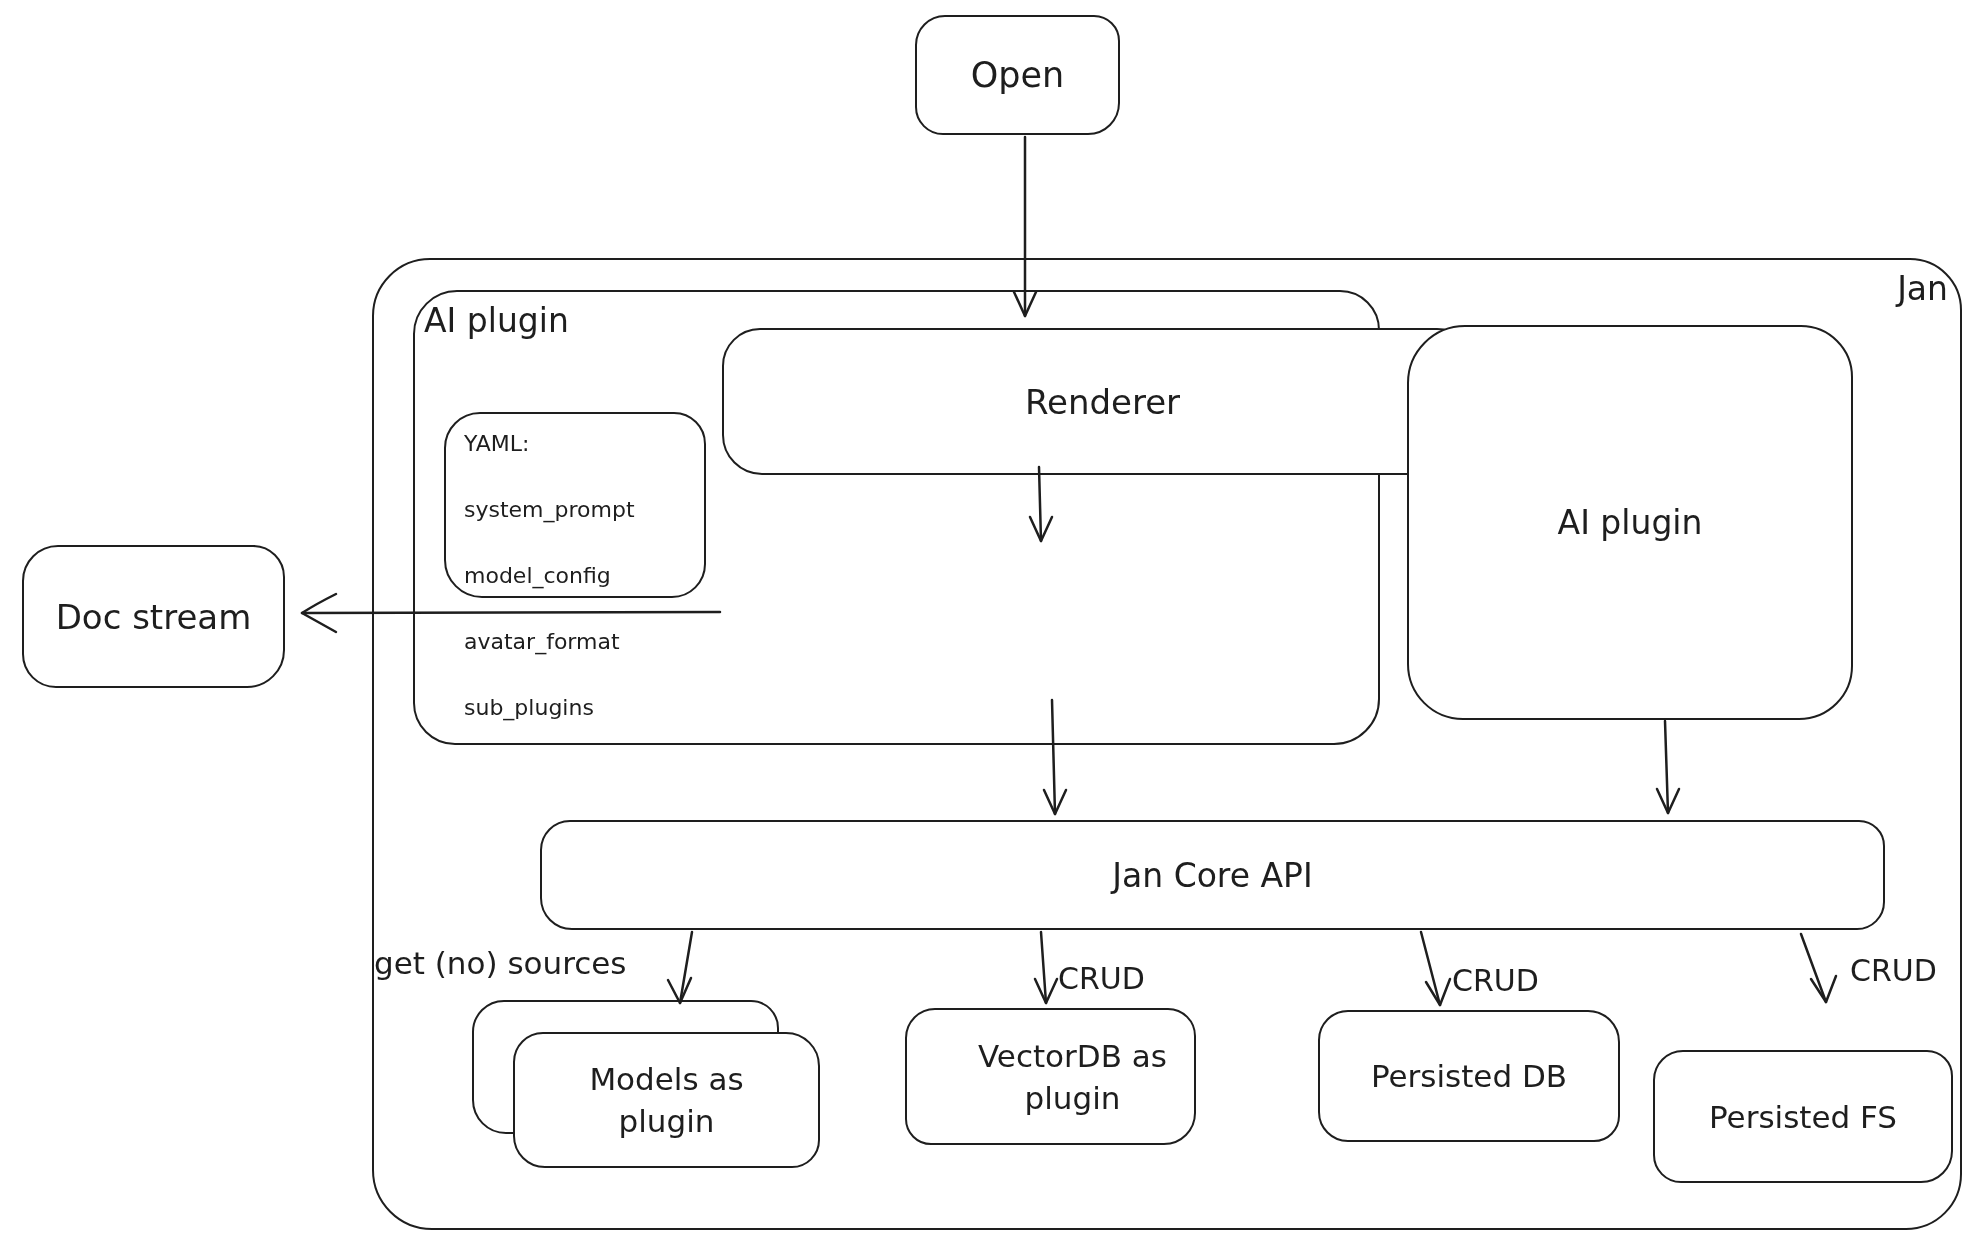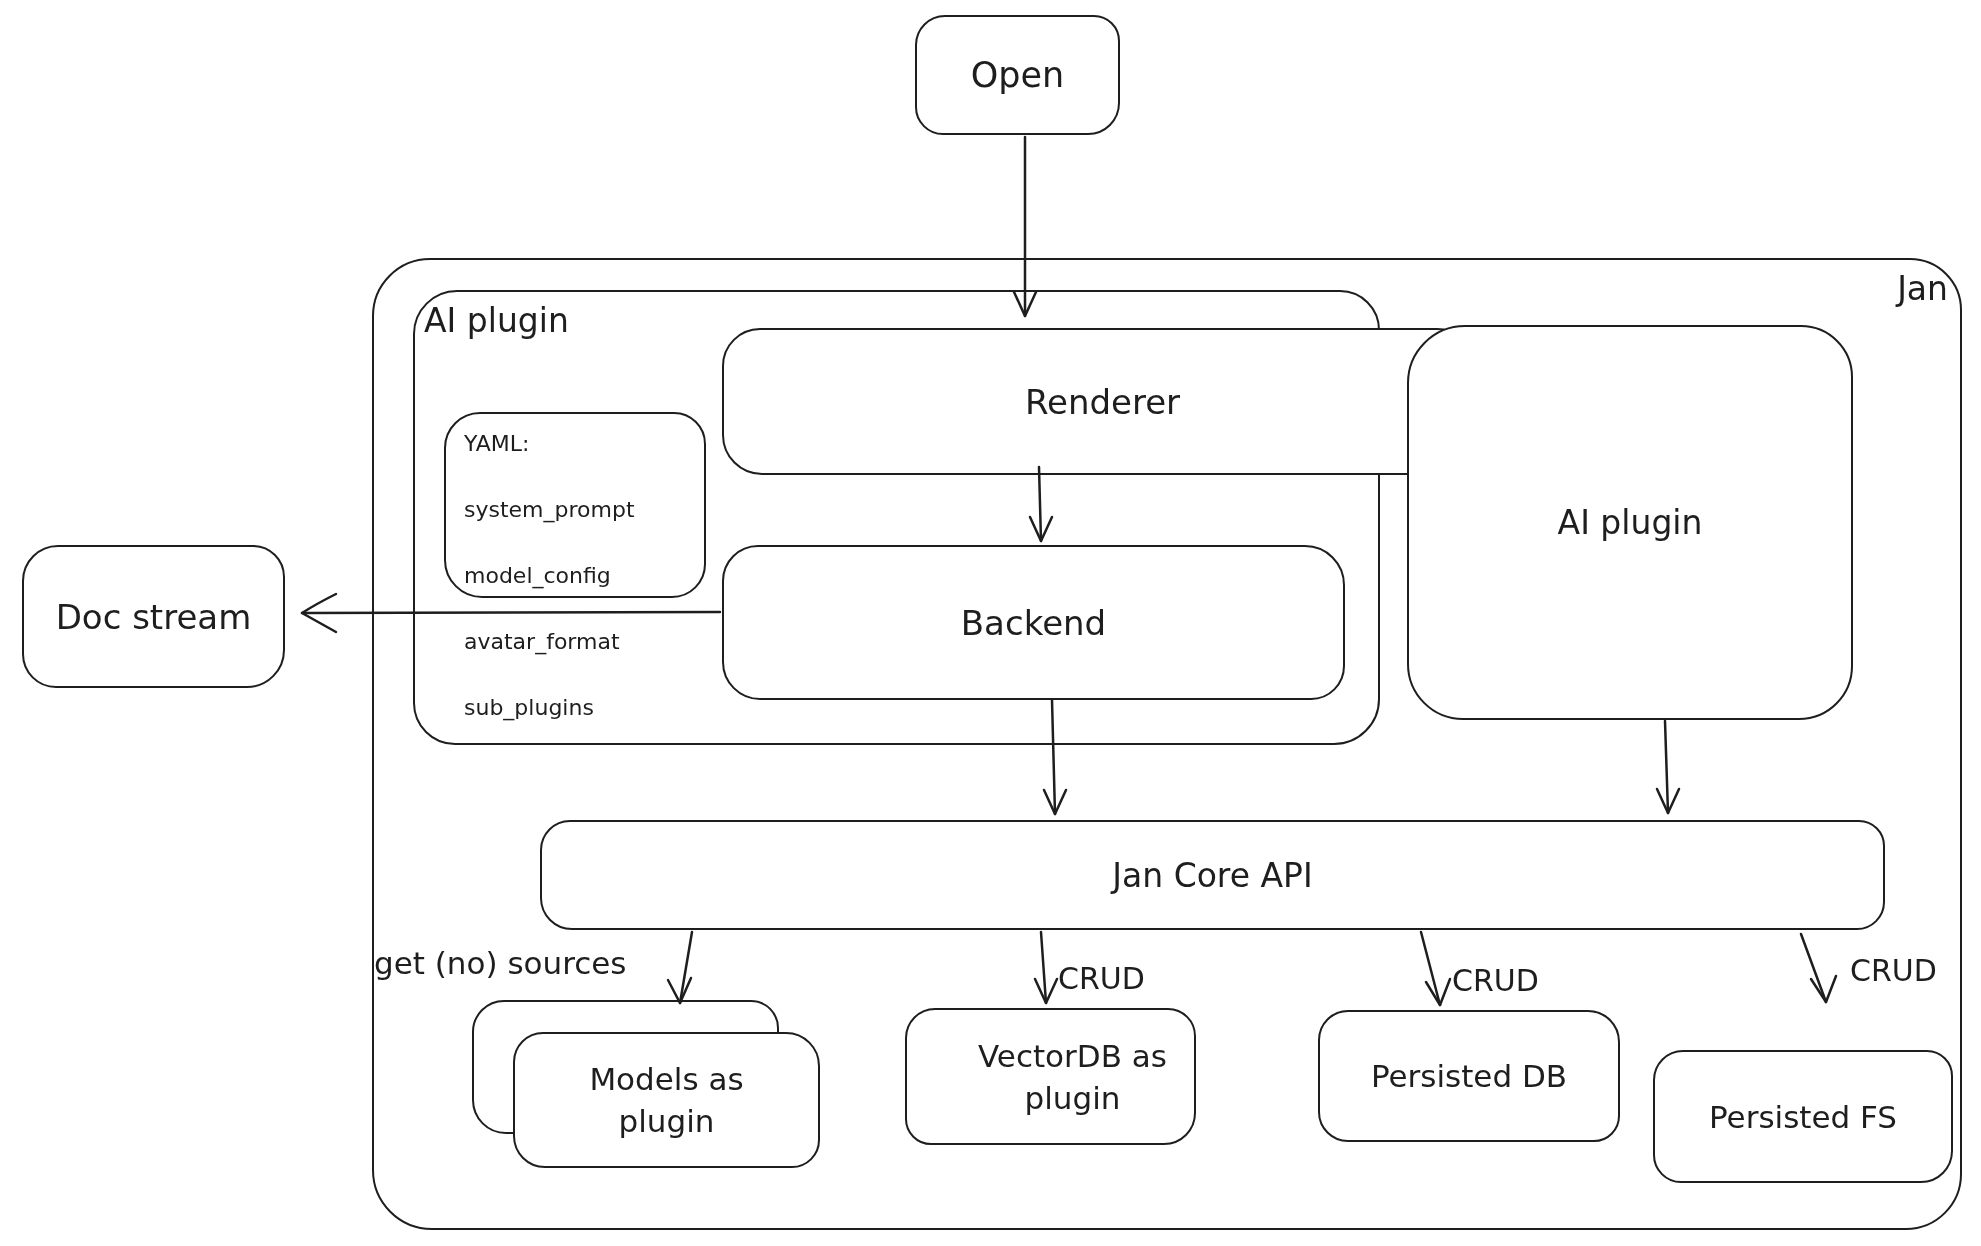--- a/index.html
+++ b/index.html
@@ -69,23 +69,20 @@
     <span>system_prompt</span><br>
     <span>model_config</span><br>
     <span>avatar_format</span><br>
     <span>sub_plugins</span></span>
   </div>
 
   <div class="box" id="renderer-node">
     <span>Renderer</span>
   </div>
 
-  <div class="box" id="backend-node">
-    <span>Backend</span>
-  </div>
 
   <div class="box" id="ai-plugin-node">
     <span>AI plugin</span>
   </div>
 
   <div class="box" id="doc-sources-node">
     <span>Doc stream</span>
   </div>
 
   <div class="box" id="jan-core-api-node">

